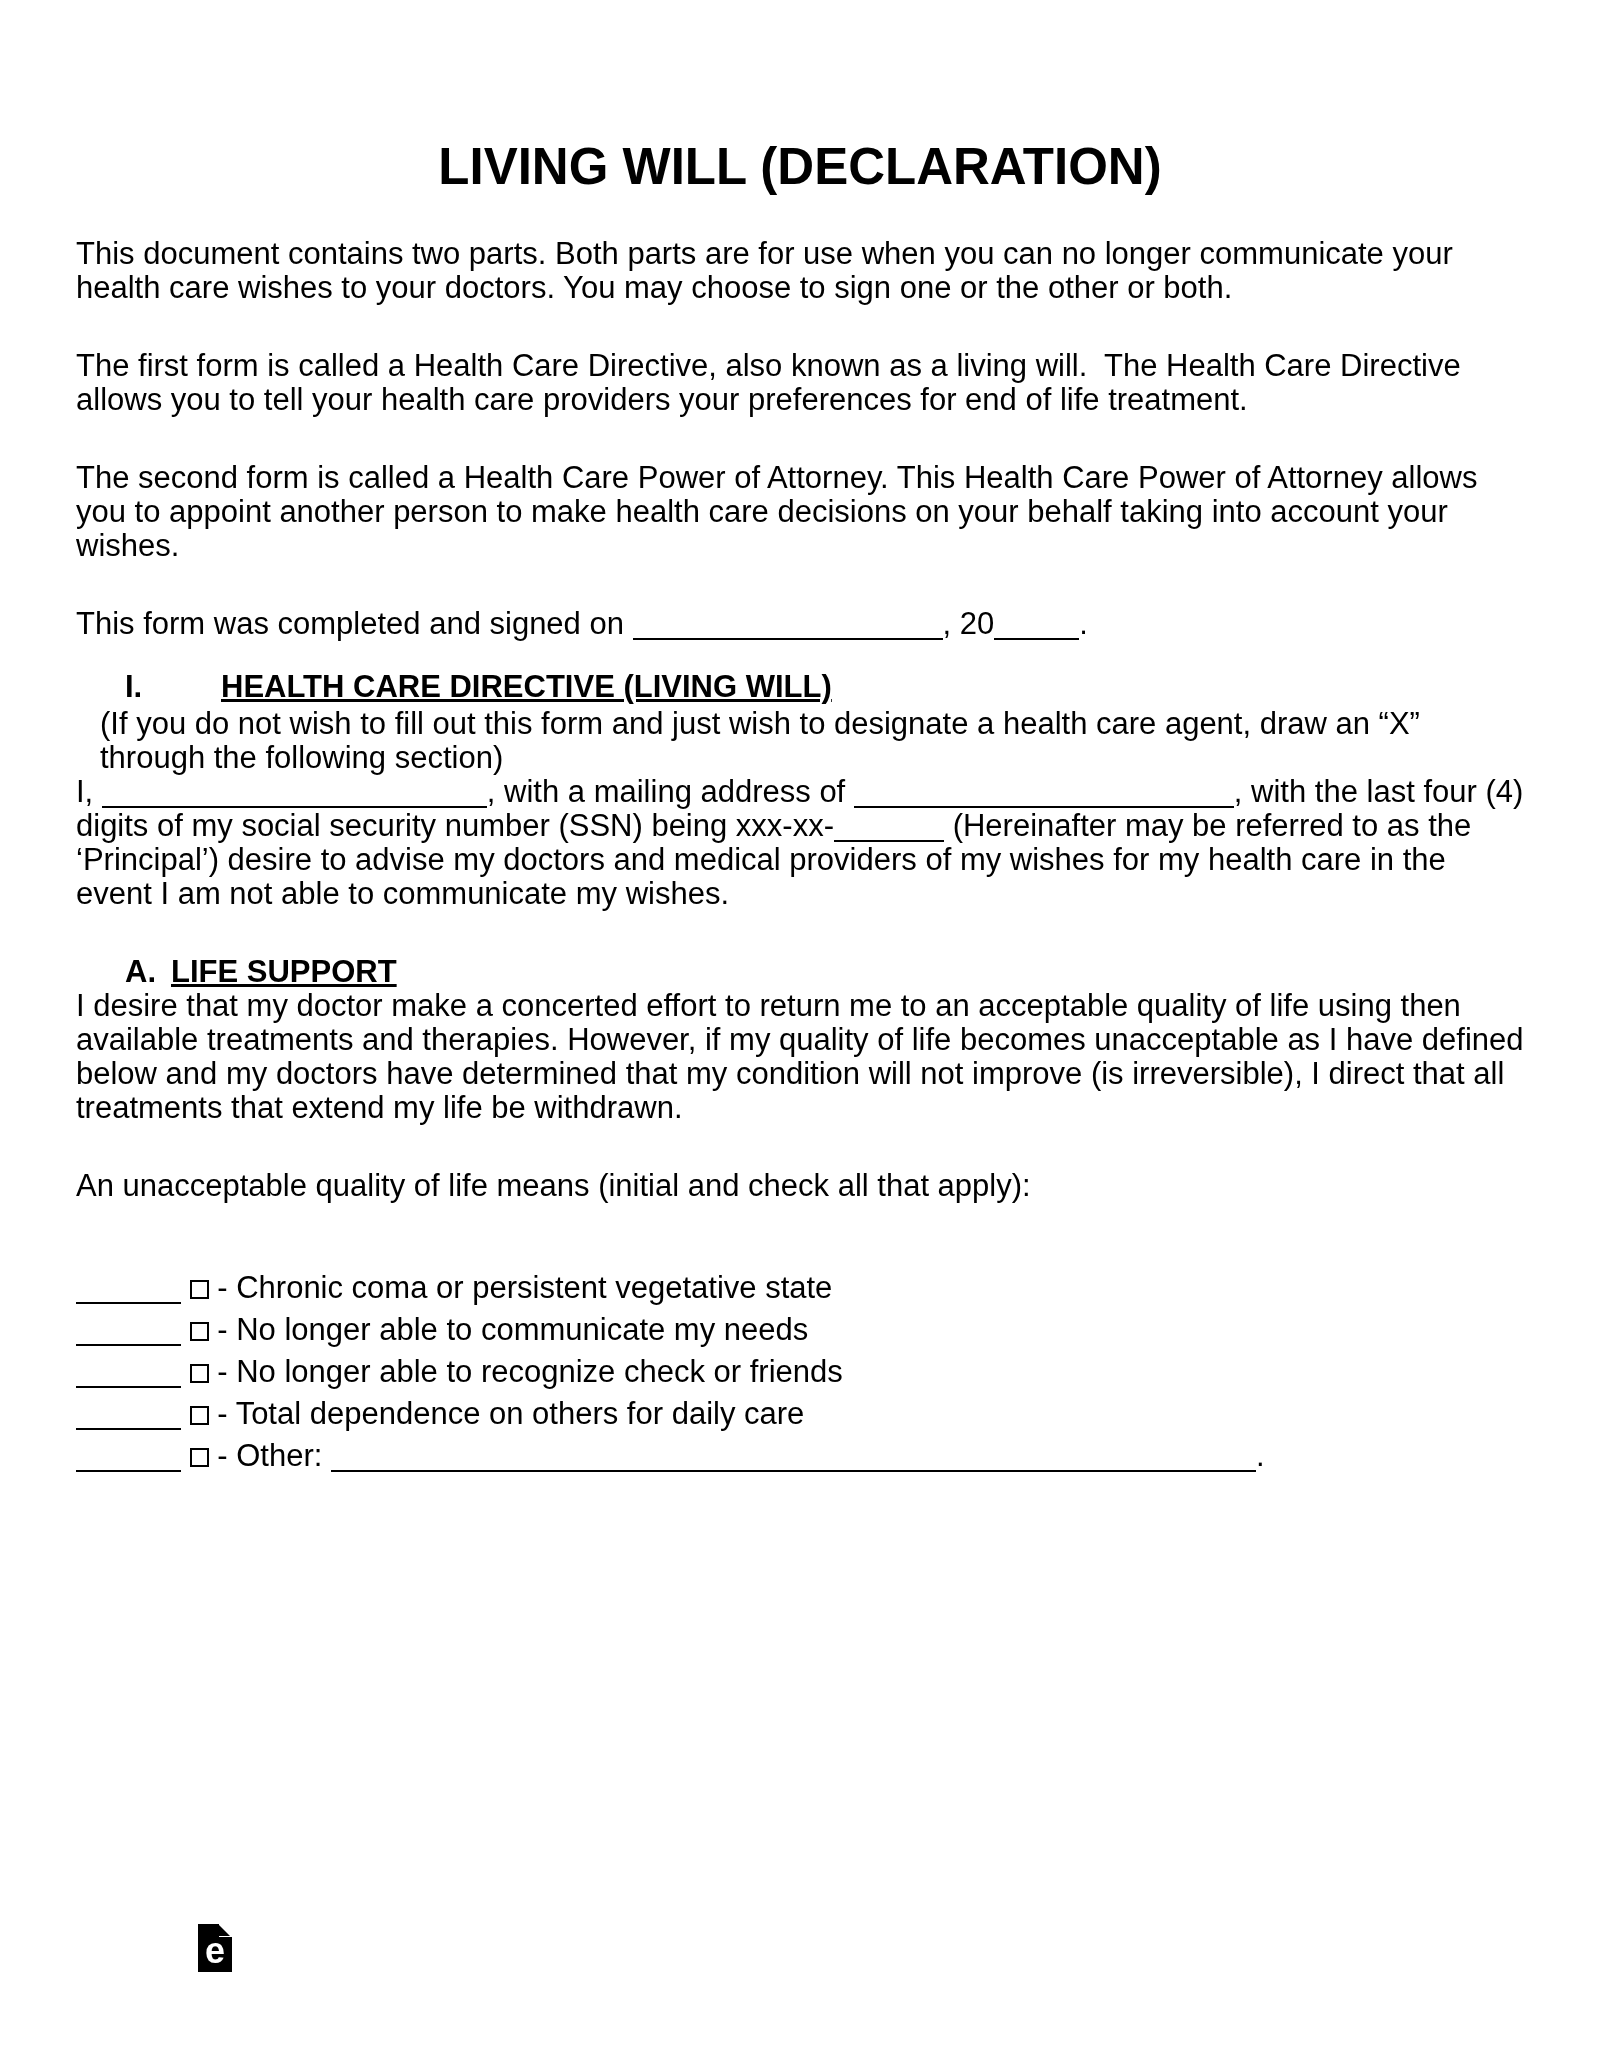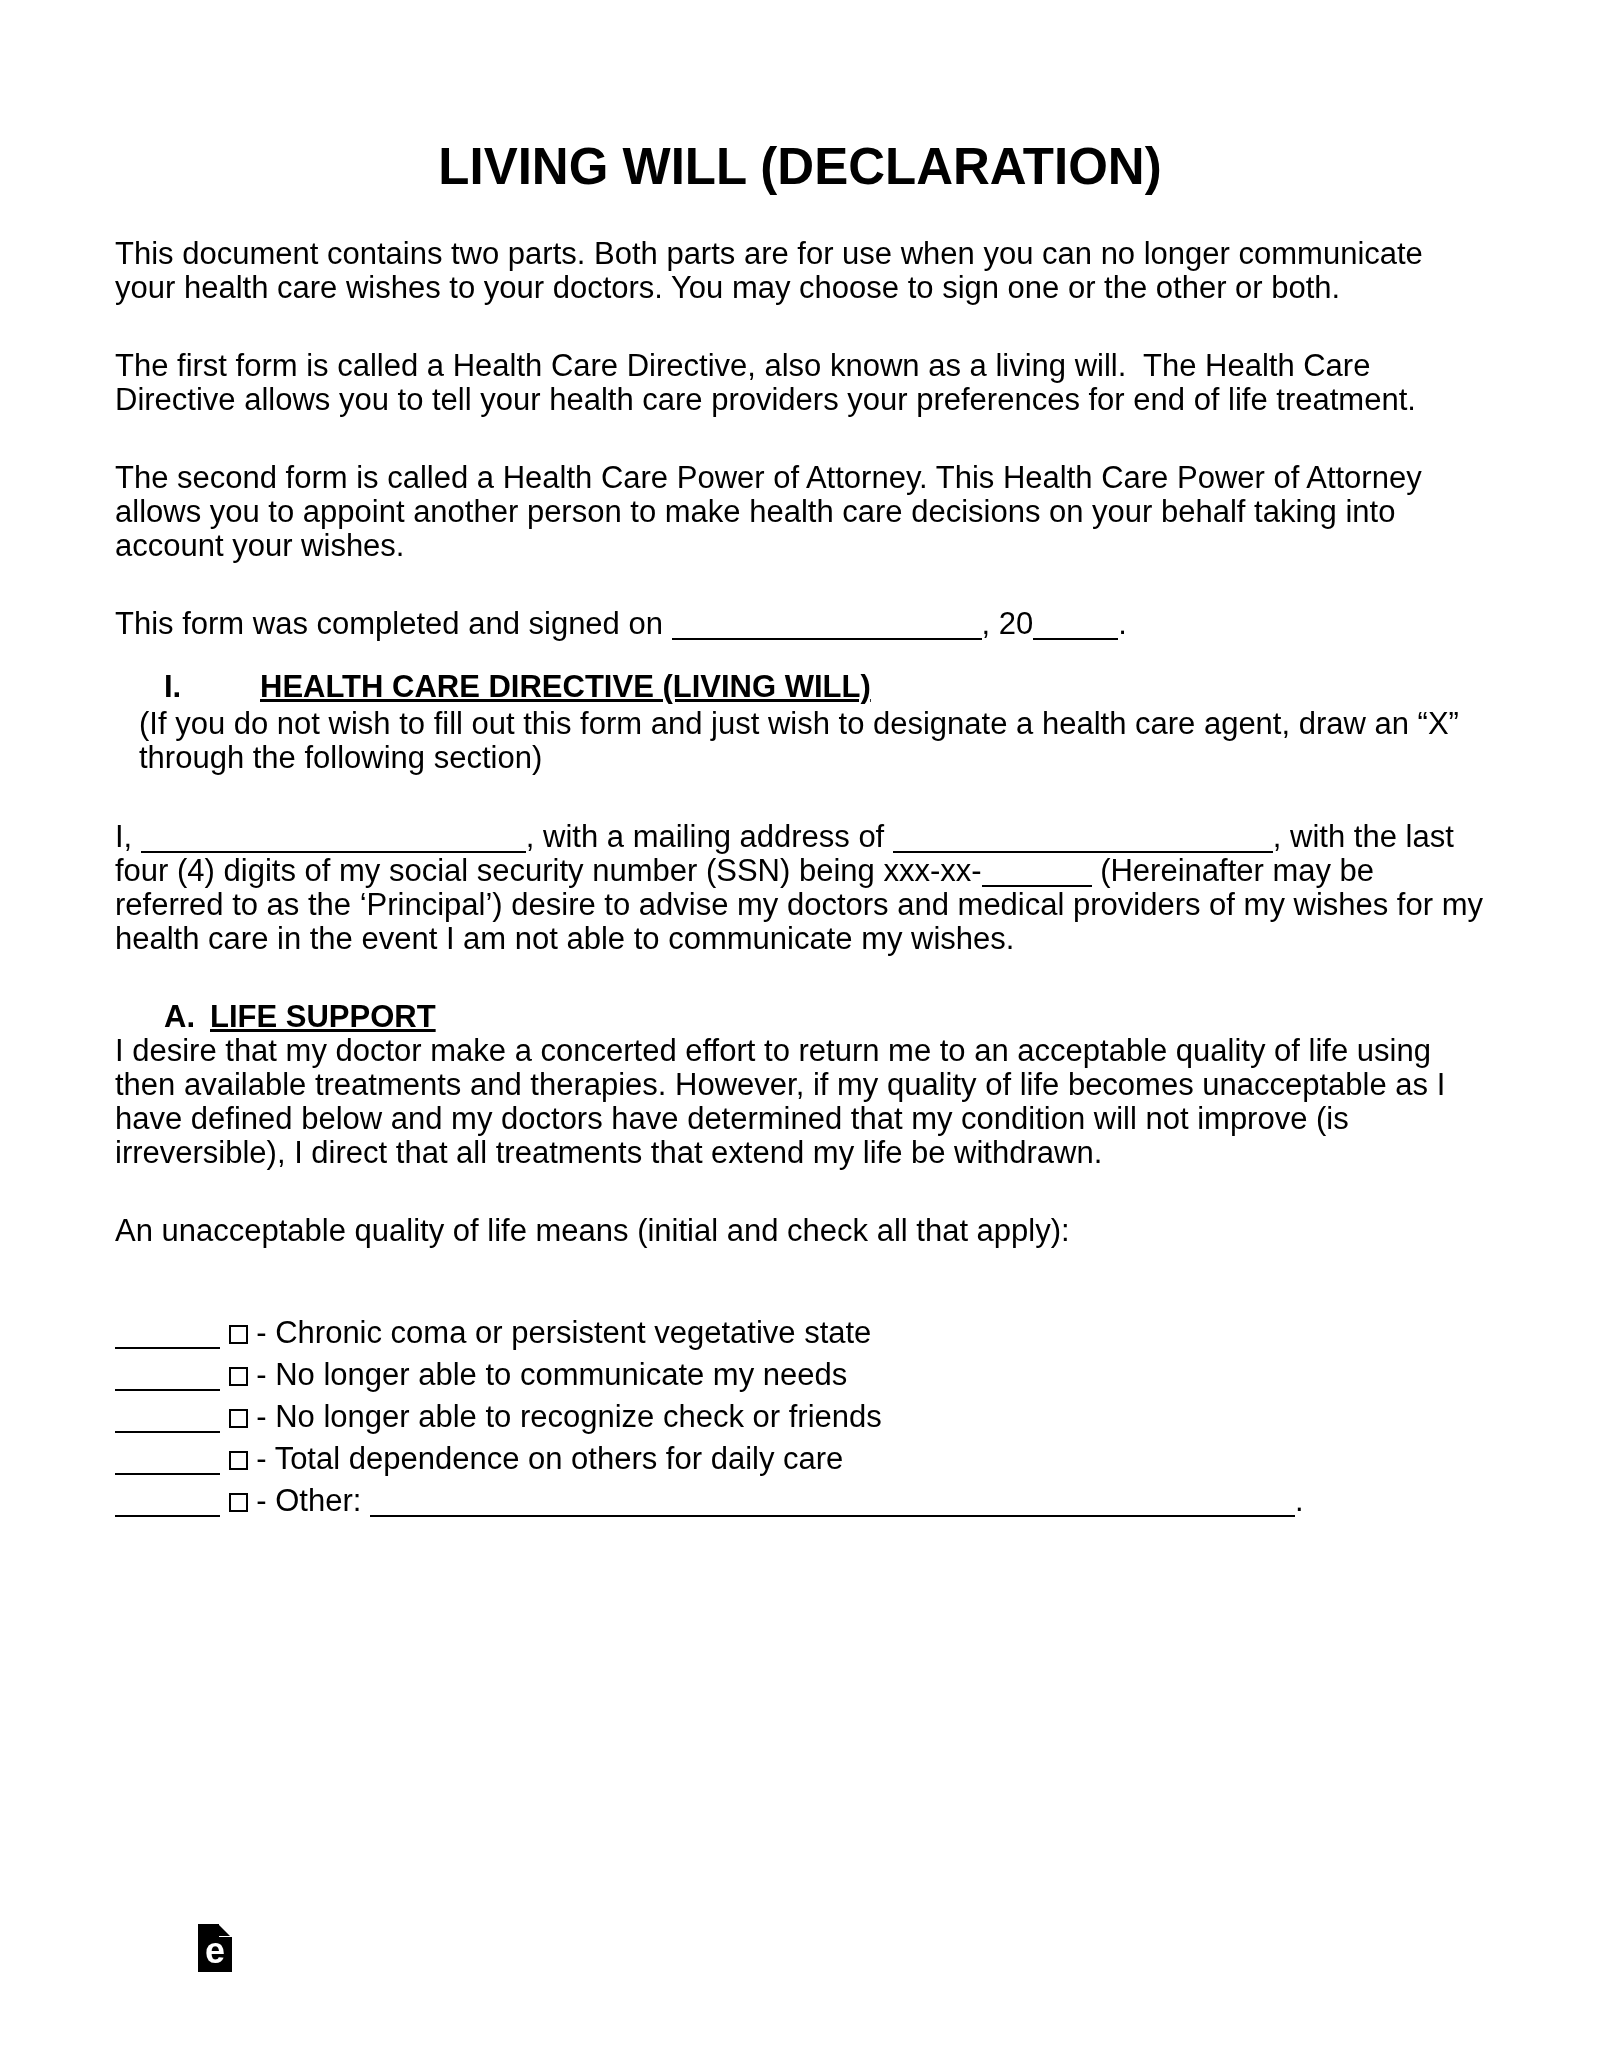--- a/index.html
+++ b/index.html
@@ -5,33 +5,33 @@
   html,body { margin:0; padding:0; background:#ffffff; }
   .page {
     position:relative;
     width:1600px; height:2070px;
     background:#ffffff;
     font-family:"Liberation Sans", sans-serif;
     font-size:31px; line-height:34px;
     color:#000;
     overflow:hidden;
   }
-  .content { padding:0 115px; }
+  .content { padding:0 76px; }
   .doc-title {
     margin:0; padding-top:136px;
     font-size:51px; line-height:62px;
     font-weight:bold; text-align:center;
     letter-spacing:0px;
   }
   p { margin:0; }
   .mt-title { margin-top:39px; }
   .mt-par   { margin-top:44px; }
   .mt-head1 { margin-top:29px; }
   .mt-note  { margin-top:3px;margin-left:24px; }
-  .mt-princ { margin-top:45px; }
+  .mt-princ { }
   .sec-heading { font-weight:bold; padding-left:49px;text-decoration:underline; }
   .sec-num-1 { display:inline-block; width:96px; }
   .sec-num-2 { display:inline-block; width:46px; }
   .blank {
     display:inline-block;
     height:6px;
     border-bottom:2px solid #000;
     vertical-align:-6px;
   }
   .checklist { margin-top:64px; line-height:42px; }

